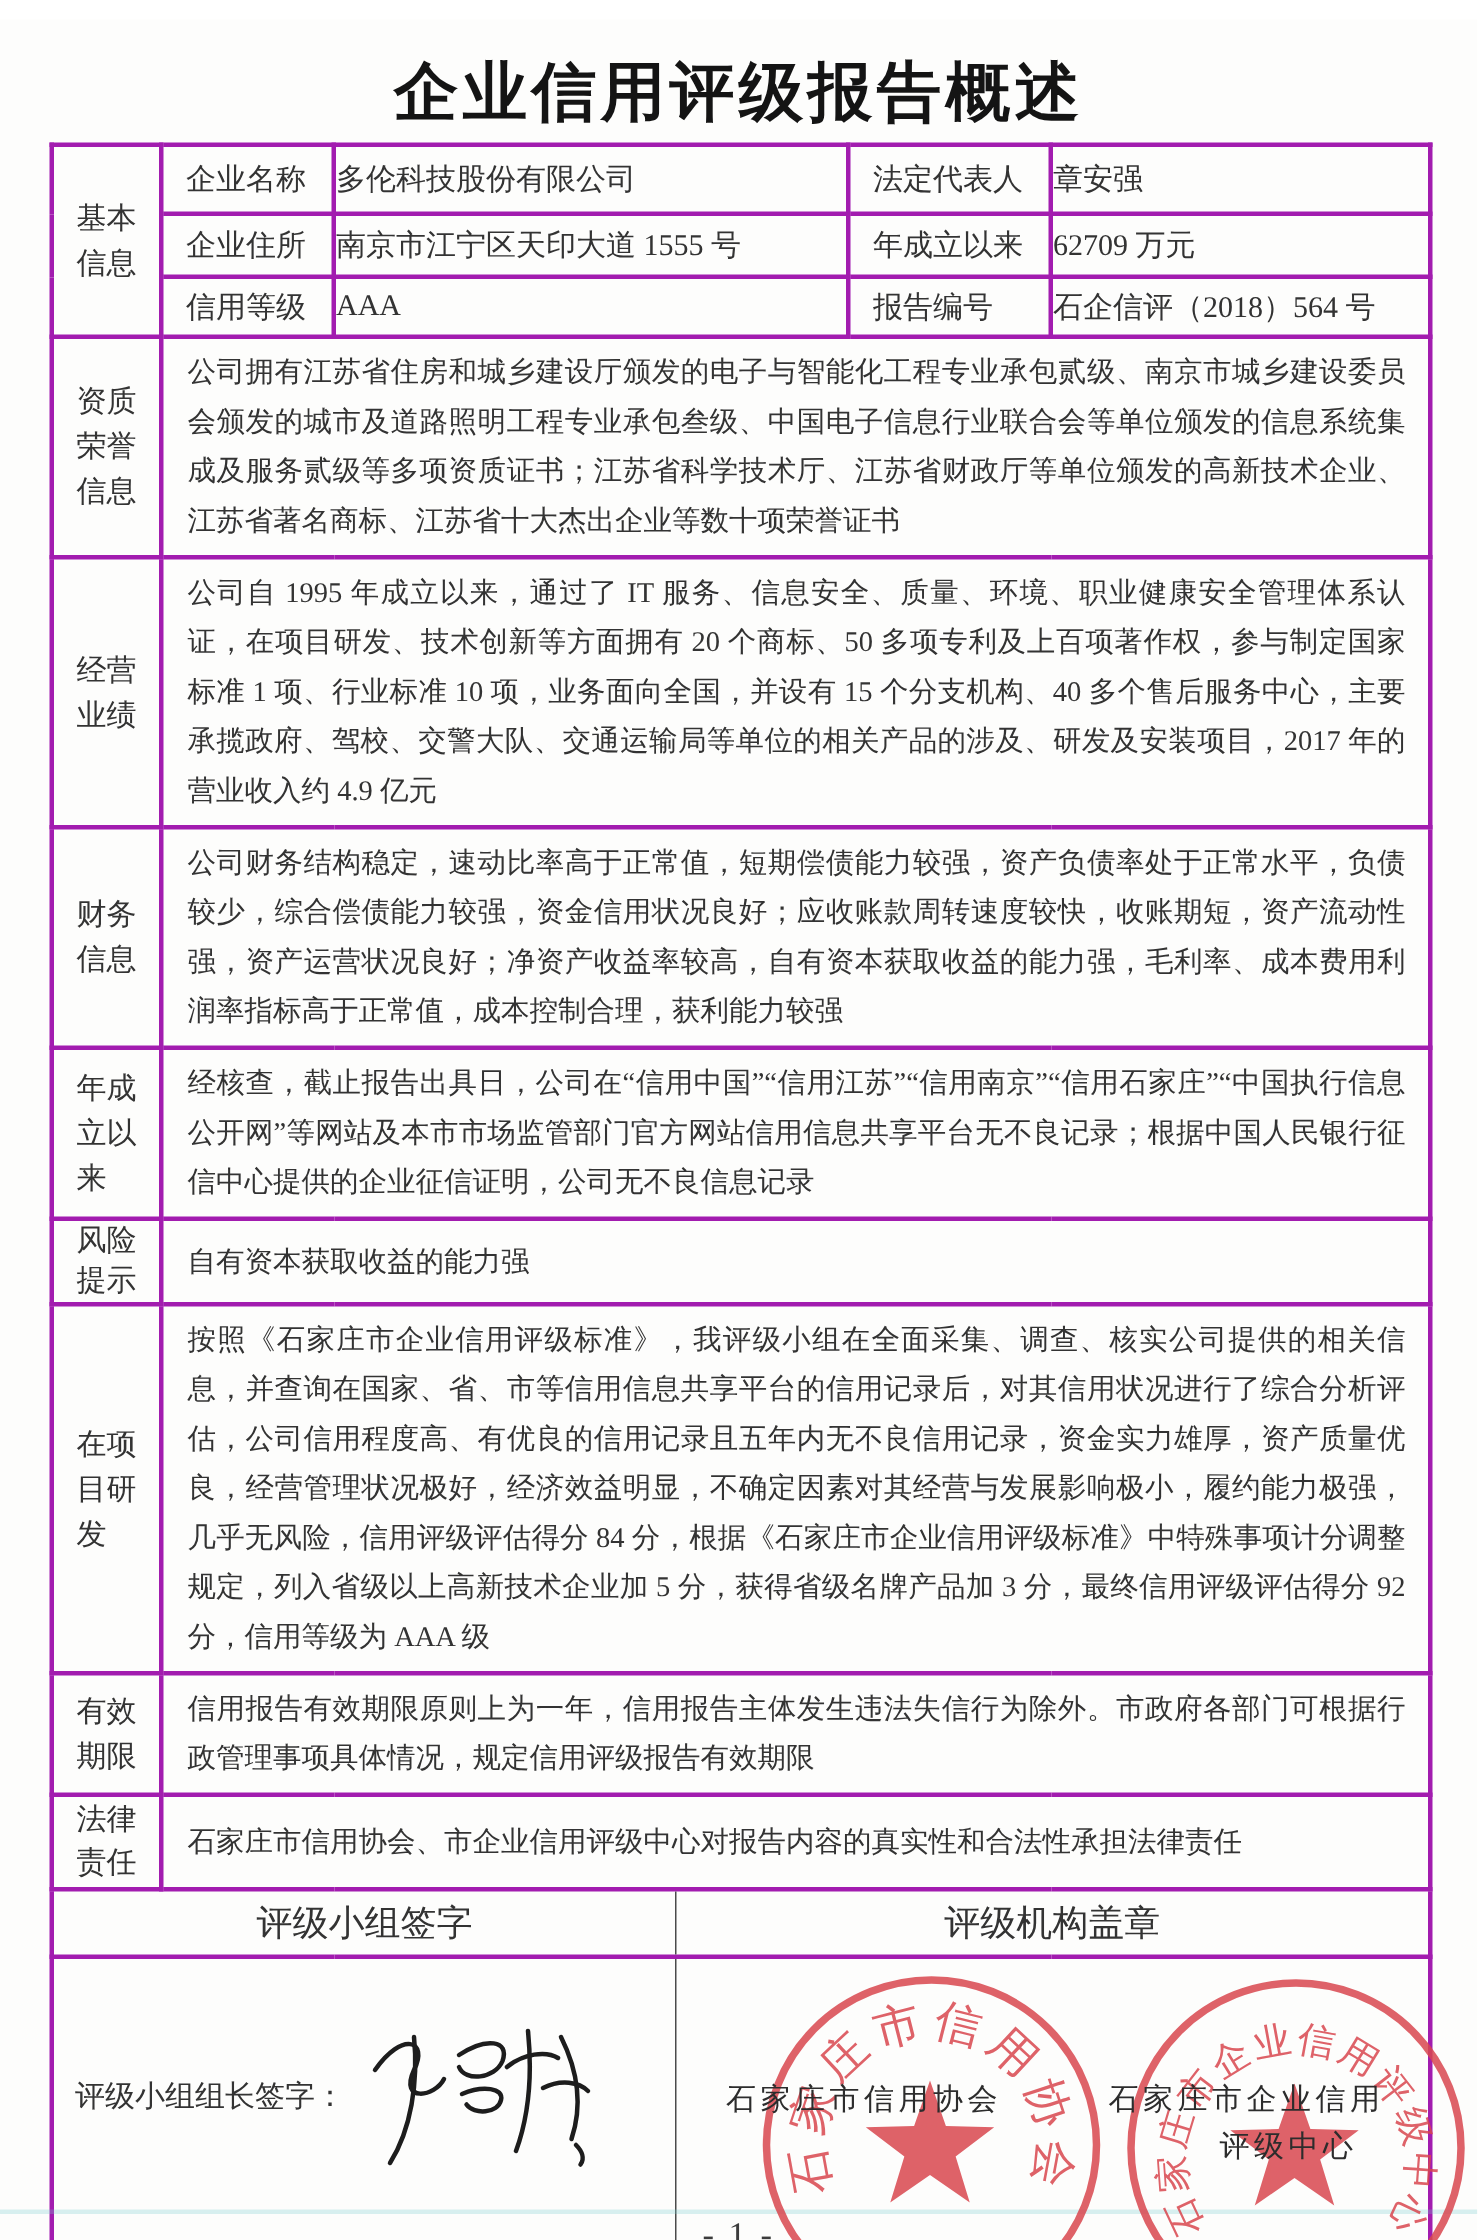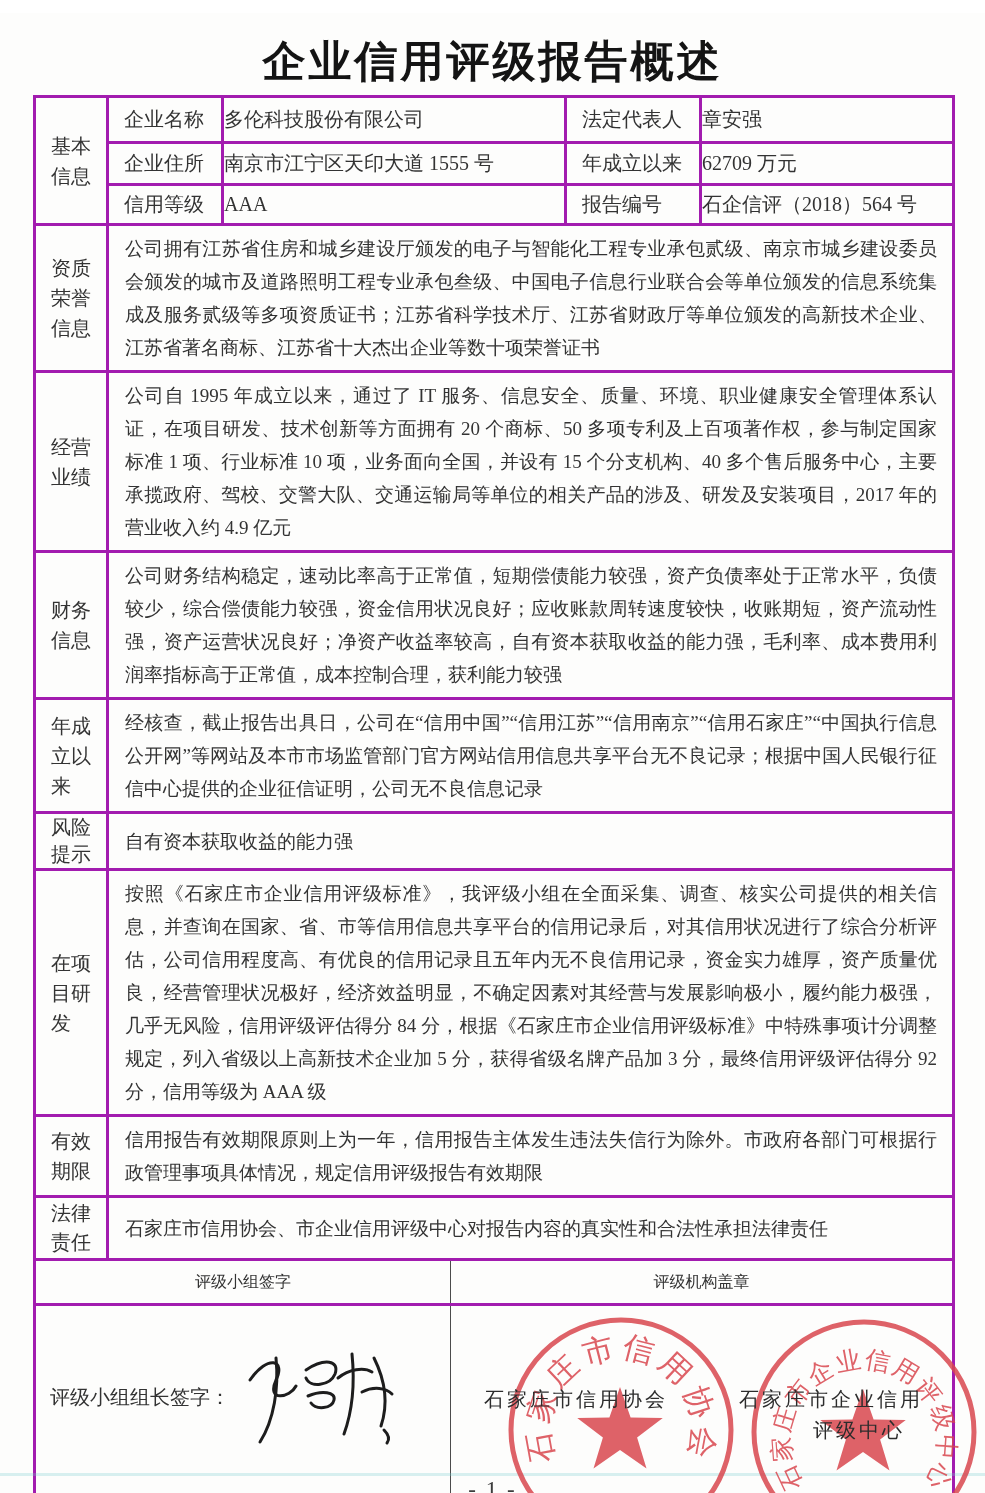--- a/index.html
+++ b/index.html
@@ -28,21 +28,21 @@
   td.sublbl{font-size:20px;padding-left:15px;color:#333;}
   td.val{font-size:20px;padding-left:0;color:#333;}
   td.txt{
     font-size:19px;line-height:33px;text-align:justify;
     padding:6px 15px 6px 16px;color:#333;
   }
   .sig-split{display:flex;width:100%;height:100%;}
   .sig-left{width:414px;border-right:1px solid #4b4b4b;position:relative;flex:none;}
   .sig-right{flex:1;position:relative;}
   .sig-head{height:42px;display:flex;align-items:center;justify-content:center;
-    font-size:16px;color:#333;}
+    font-size:24px;color:#333;}
   .sig-body{height:252px;}
   .leader-label{position:absolute;left:14px;top:78px;font-size:20px;color:#333;}
   .handwriting{position:absolute;left:196px;top:40px;}
   .date{position:absolute;font-size:21px;color:#333;letter-spacing:1px;}
   .date-left{right:24px;top:202px;}
   .date-right{left:282px;top:200px;z-index:5;}
   .stamp{position:absolute;z-index:2;opacity:.85;}
   .stamp-association{left:54px;top:4px;}
   .stamp-center{left:297px;top:6px;}
   .stamp-overlay{position:absolute;z-index:4;font-size:20px;color:#2c2c2c;letter-spacing:3px;white-space:nowrap;}

